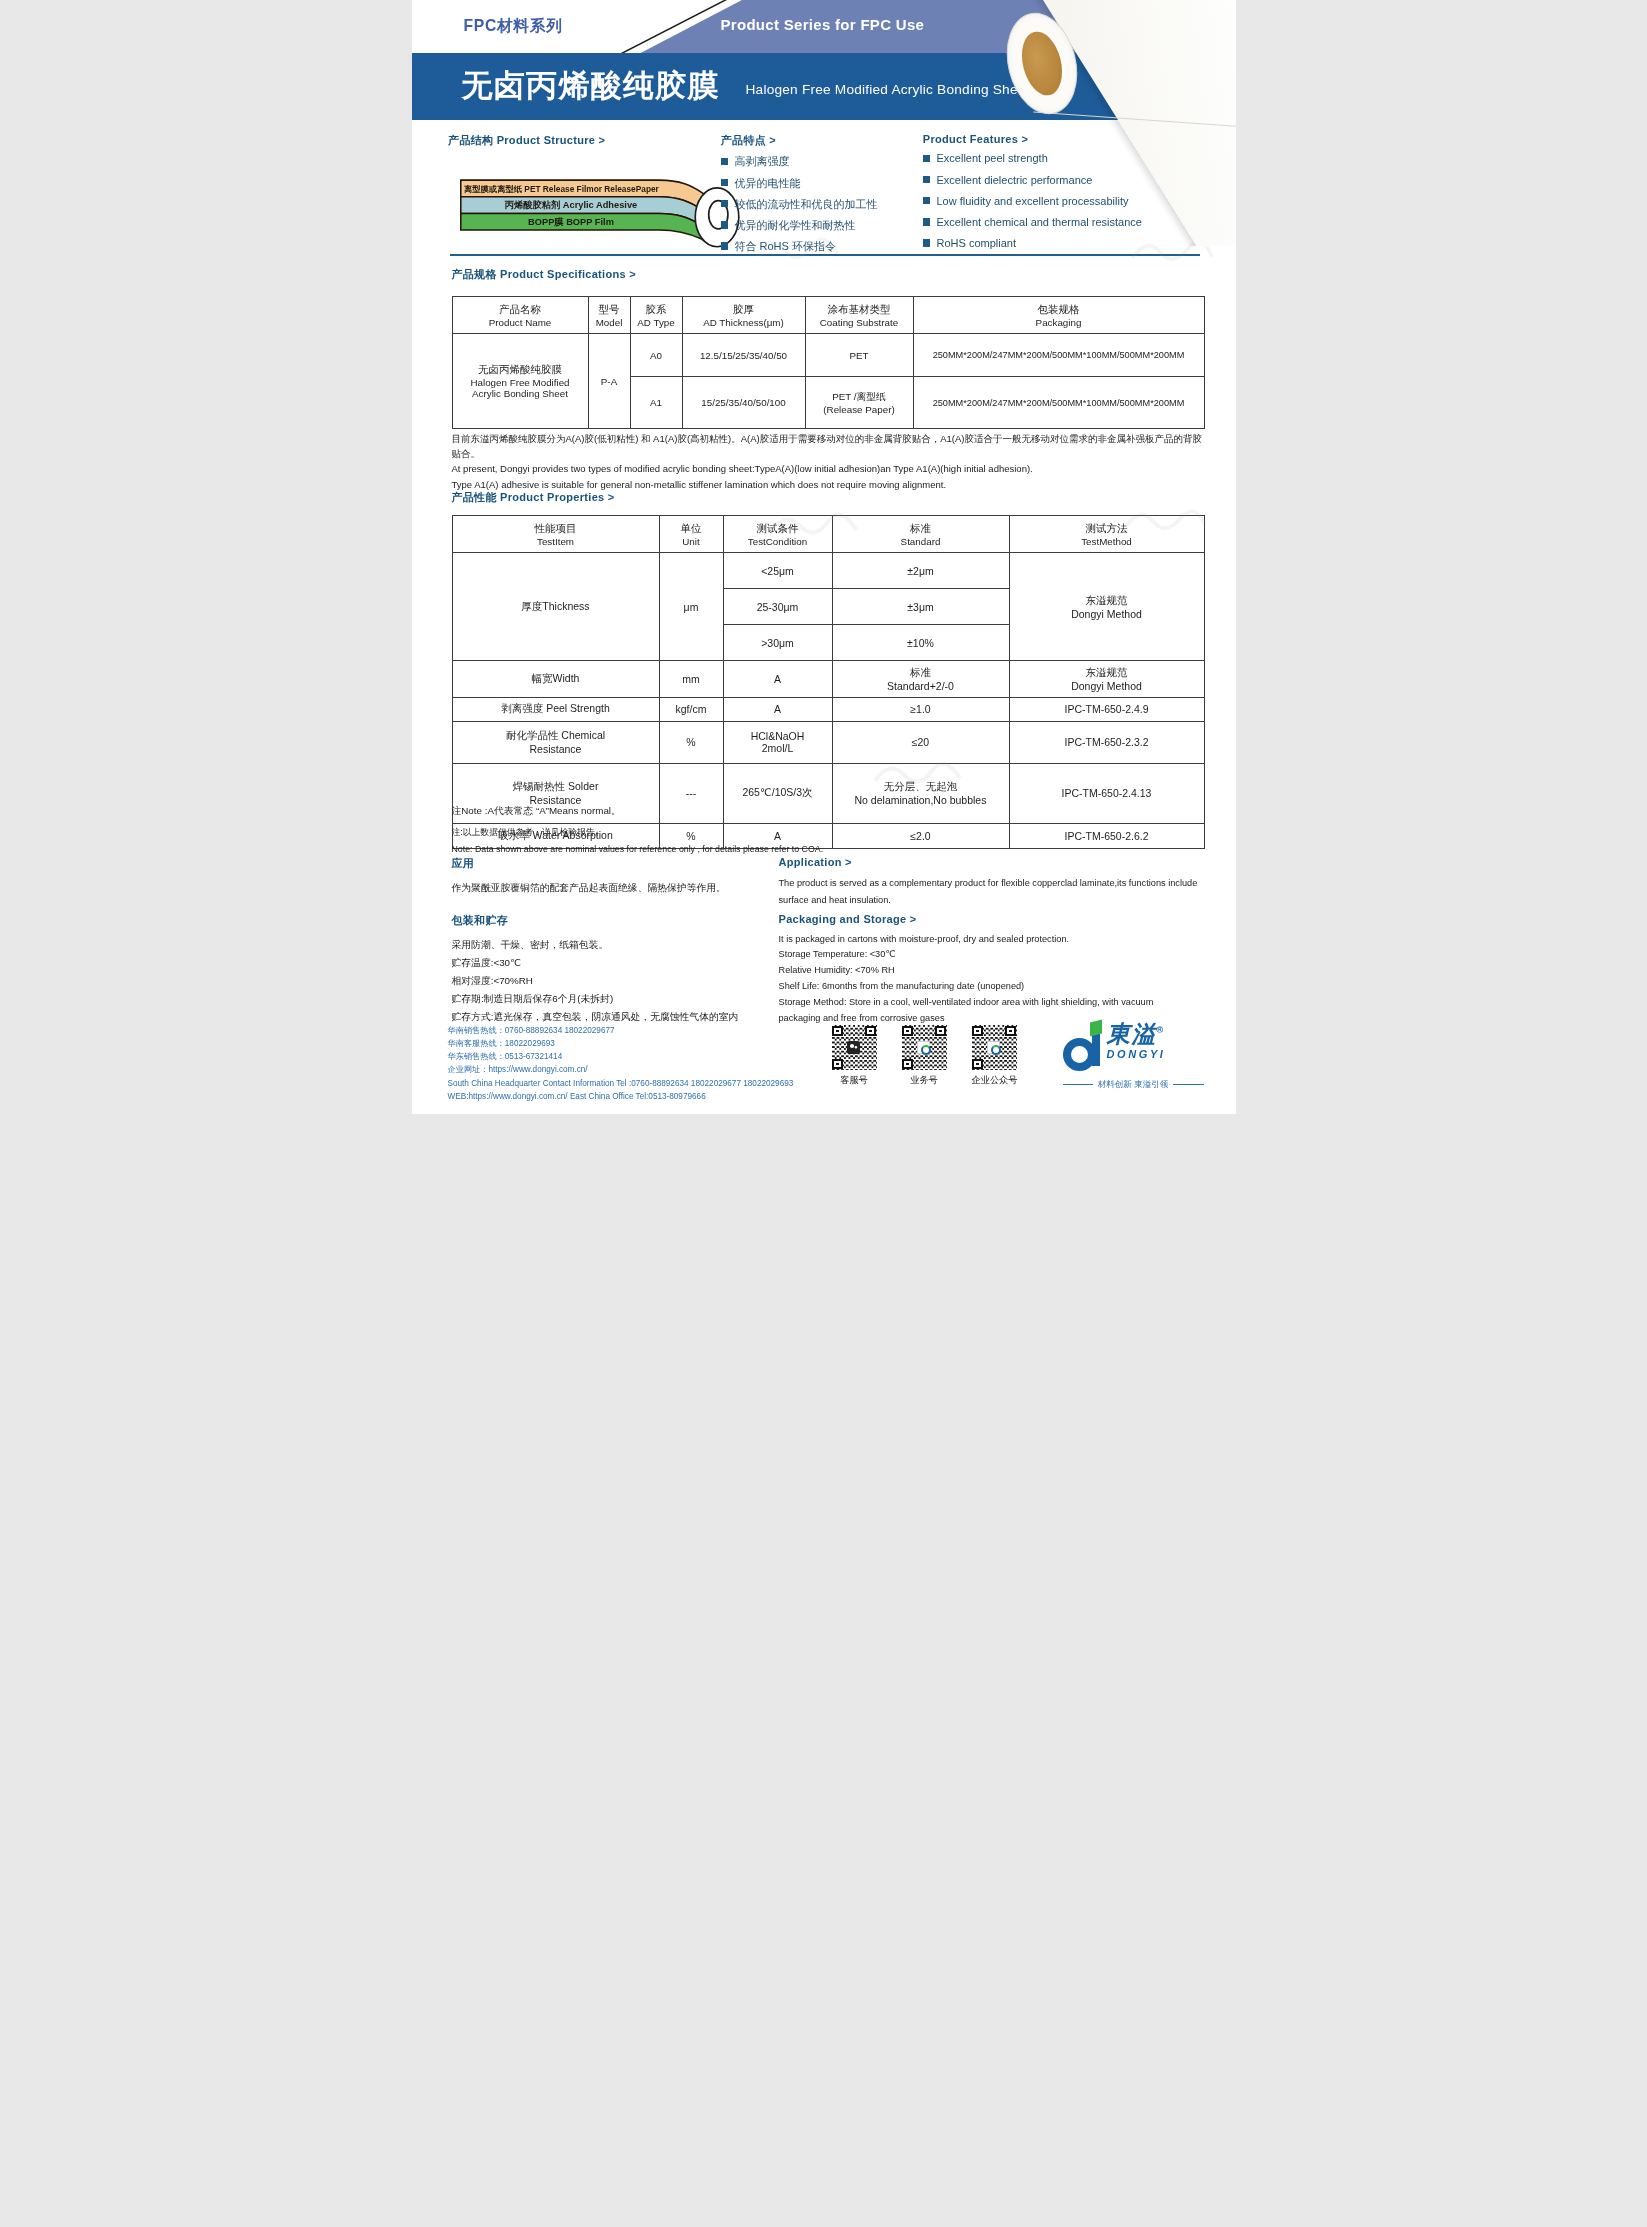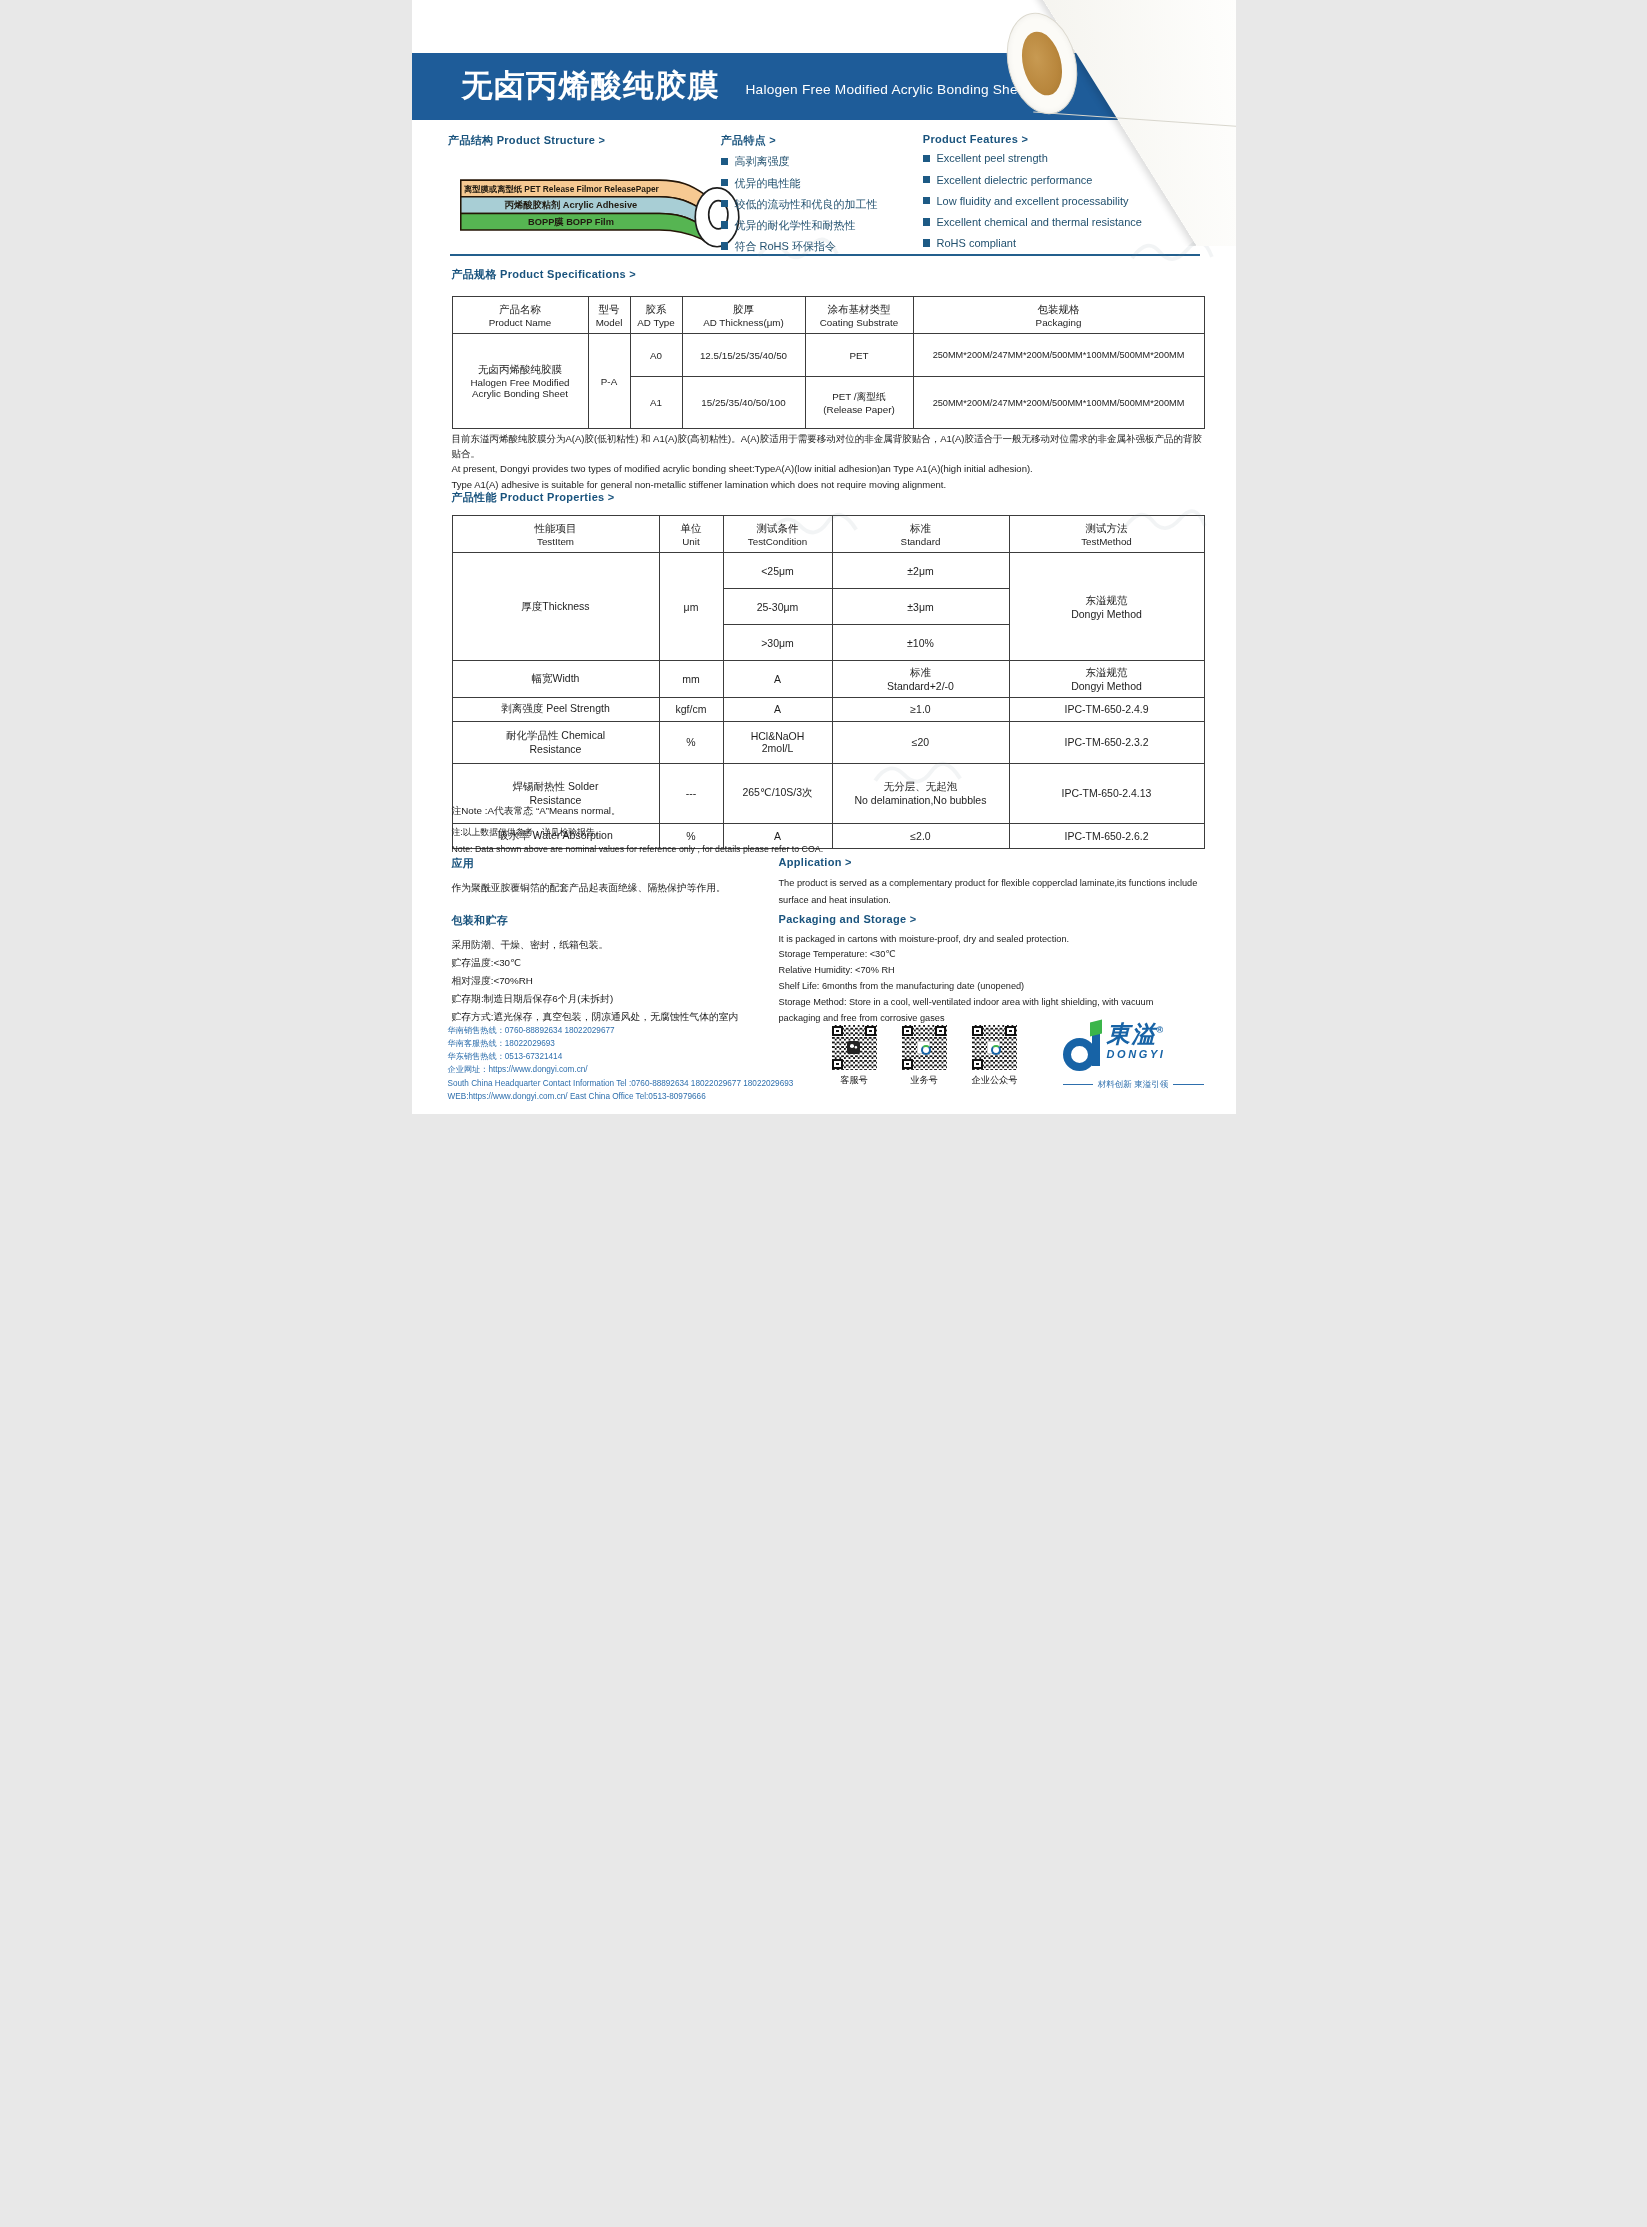--- a/index.html
+++ b/index.html
@@ -115,20 +115,26 @@
   .tagline::before, .tagline::after { content:""; flex:1; border-top:1.3px solid #2e6fad; }
 
   
   .wm { position:absolute; opacity:.13; pointer-events:none; }
 </style>
 </head>
 <body>
 
 <div class="page">
 
+  <div class="band-top">
+    <div class="slate"></div>
+    <div class="diag"></div>
+    <div class="series-cn">FPC材料系列</div>
+    <div class="series-en">Product Series for FPC Use</div>
+  </div>
   <div class="band-title">
     <div class="title-cn">无卤丙烯酸纯胶膜</div>
     <div class="title-en">Halogen Free Modified Acrylic Bonding Sheet</div>
   </div>
 
   <div class="roll">
     <div class="sheet"></div>
     <div class="crease"></div>
     <div class="end-outer">
       <div class="end-core"></div>

